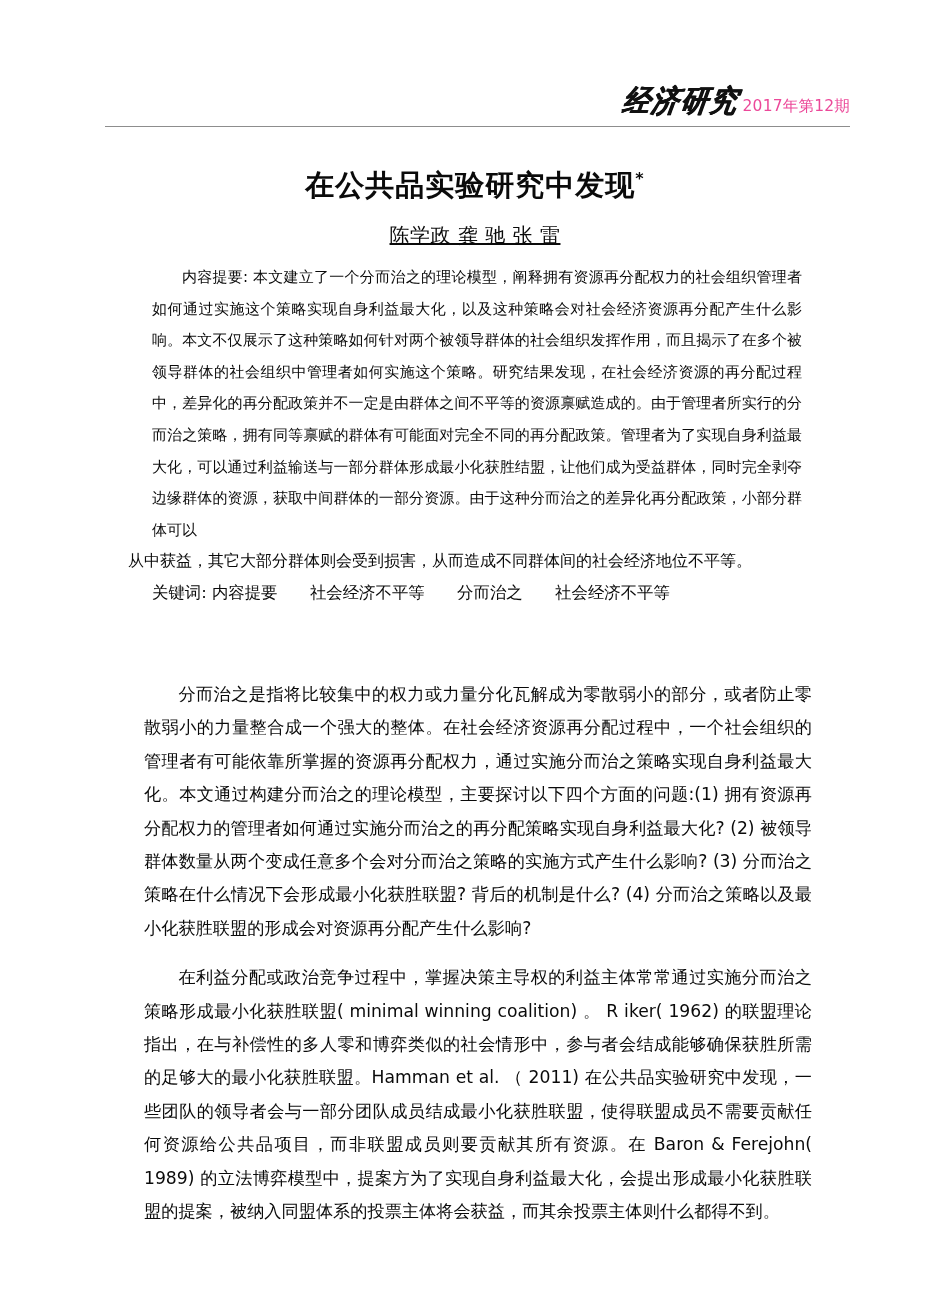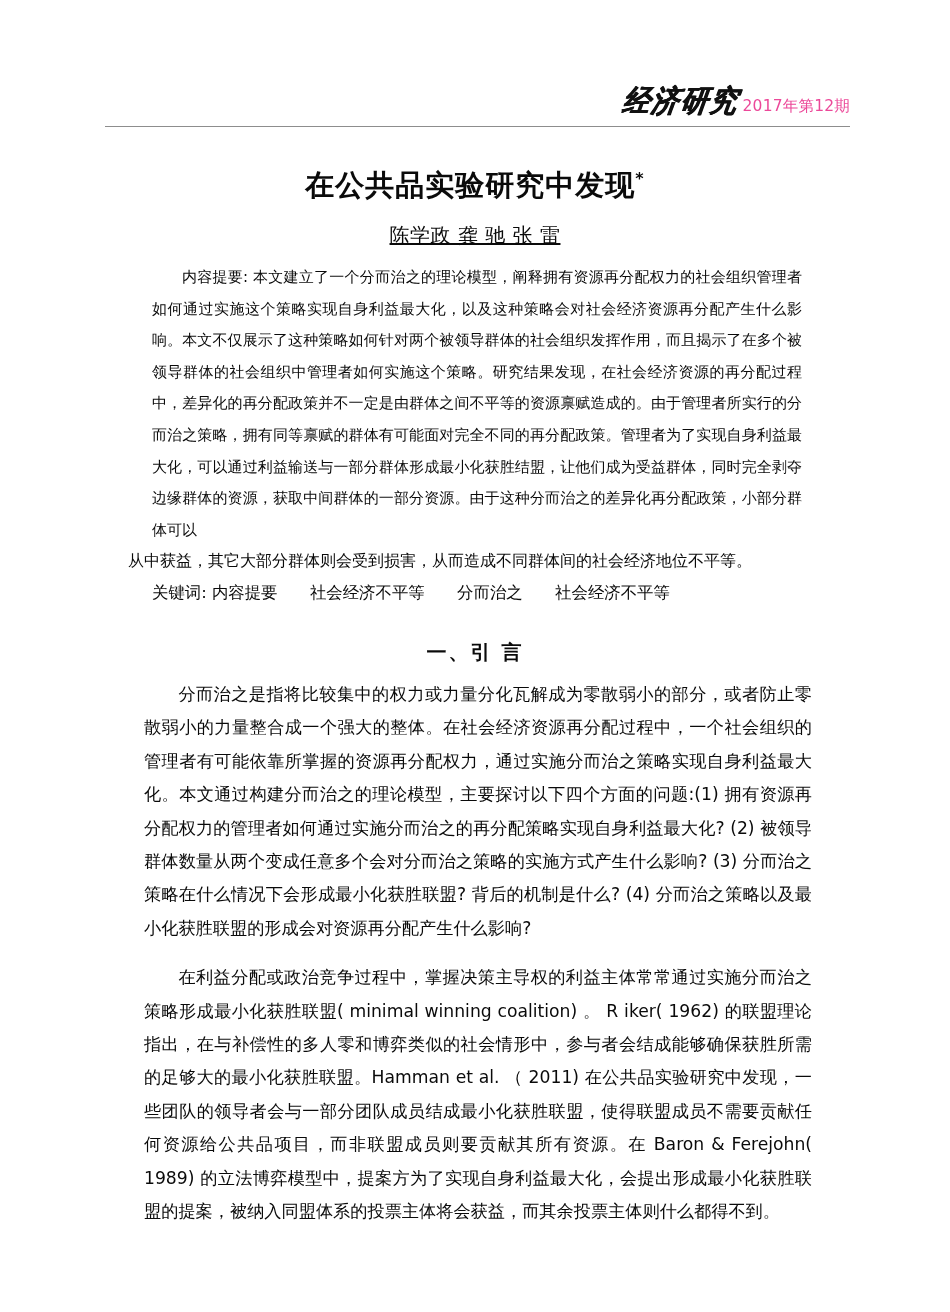--- a/index.html
+++ b/index.html
@@ -189,20 +189,19 @@
     <span>关键词:</span>
     <span>内容提要</span>
     <span class="kw-sep"></span>
     <span>社会经济不平等</span>
     <span class="kw-sep"></span>
     <span>分而治之</span>
     <span class="kw-sep"></span>
     <span>社会经济不平等</span>
   </div>
 
-  <h2 class="section-heading">一、引  言</h2>
 
   <div class="body-text">
     <p>分而治之是指将比较集中的权力或力量分化瓦解成为零散弱小的部分，或者防止零散弱小的力量整合成一个强大的整体。在社会经济资源再分配过程中，一个社会组织的管理者有可能依靠所掌握的资源再分配权力，通过实施分而治之策略实现自身利益最大化。本文通过构建分而治之的理论模型，主要探讨以下四个方面的问题:(1) 拥有资源再分配权力的管理者如何通过实施分而治之的再分配策略实现自身利益最大化? (2) 被领导群体数量从两个变成任意多个会对分而治之策略的实施方式产生什么影响? (3) 分而治之策略在什么情况下会形成最小化获胜联盟? 背后的机制是什么? (4) 分而治之策略以及最小化获胜联盟的形成会对资源再分配产生什么影响?</p>
     <p>在利益分配或政治竞争过程中，掌握决策主导权的利益主体常常通过实施分而治之策略形成最小化获胜联盟( minimal winning coalition) 。 R iker( 1962) 的联盟理论指出，在与补偿性的多人零和博弈类似的社会情形中，参与者会结成能够确保获胜所需的足够大的最小化获胜联盟。Hamman et al. （ 2011) 在公共品实验研究中发现，一些团队的领导者会与一部分团队成员结成最小化获胜联盟，使得联盟成员不需要贡献任何资源给公共品项目，而非联盟成员则要贡献其所有资源。在 Baron &amp; Ferejohn( 1989) 的立法博弈模型中，提案方为了实现自身利益最大化，会提出形成最小化获胜联盟的提案，被纳入同盟体系的投票主体将会获益，而其余投票主体则什么都得不到。</p>
   </div>
 
 </div>
 
 </body></html>

